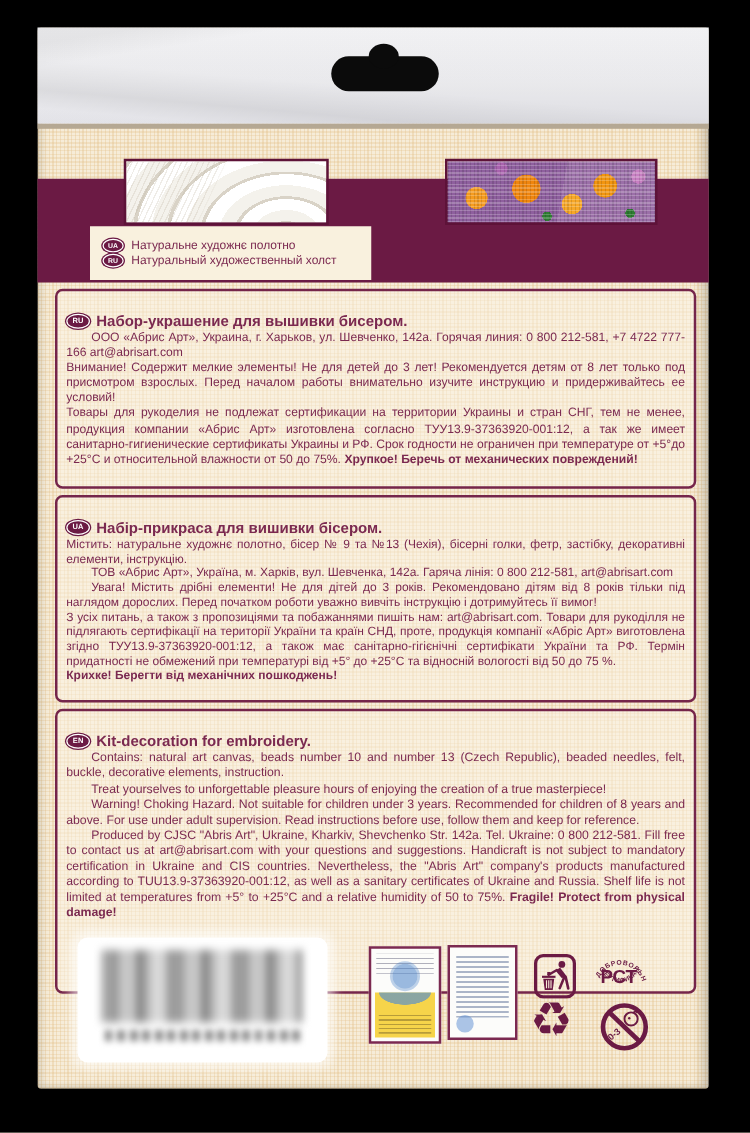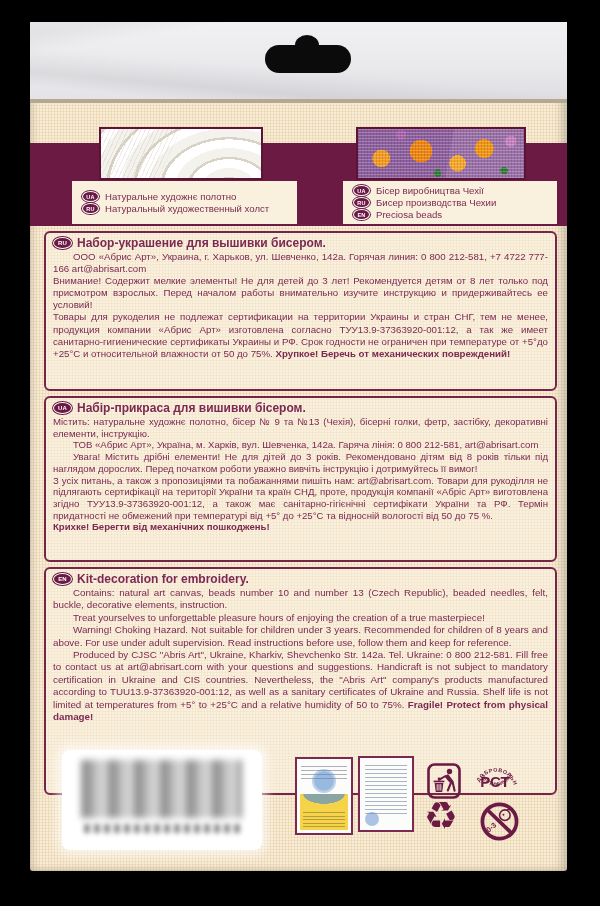--- a/index.html
+++ b/index.html
@@ -45,21 +45,21 @@
       repeating-linear-gradient(0deg, rgba(255,255,255,.22) 0 1px, transparent 1px 3px),
       repeating-linear-gradient(90deg, rgba(0,0,0,.12) 0 1px, transparent 1px 3px);}
   .labelbox{position:absolute;top:159px;height:43px;background:#f9f1de;display:flex;flex-direction:column;justify-content:center;gap:1px;box-sizing:border-box;padding-left:10px;}
   .labelbox.left{left:42px;width:225px;}
   .labelbox.right{left:313px;width:214px;}
   .lrow{display:flex;align-items:center;gap:6px;font-size:9.6px;color:#7b2950;white-space:nowrap;}
   .badge{flex:0 0 auto;width:17px;height:11px;border-radius:50%;background:#6b1a44;color:#fff;
     font-size:5.5px;font-weight:bold;display:flex;align-items:center;justify-content:center;
     border:1px solid #fff;box-shadow:0 0 0 1px #6b1a44;box-sizing:border-box;letter-spacing:.2px;}
   .tbox{position:absolute;left:14px;width:513px;box-sizing:border-box;border:2px solid #75254a;border-radius:6px;
-    padding:3px 7px 2px;color:#7b2950;text-align:justify;overflow:hidden;background:rgba(252,246,232,.45);}
+    padding:17px 7px 2px;color:#7b2950;text-align:justify;overflow:hidden;background:rgba(252,246,232,.45);}
   .tbox h2{margin:0 0 1px;font-size:12px;line-height:14px;font-weight:bold;text-align:left;display:flex;align-items:center;gap:5px;}
   .tbox h2 .badge{width:19px;height:12px;font-size:6px;}
   .tbox p{margin:0;}
   .ind{text-indent:20px;}
   .u{}
   .tbox.ru{top:209px;height:160px;font-size:9.7px;line-height:12.1px;}
   .tbox.ua{top:374px;height:166px;font-size:9.6px;line-height:11.7px;}
   .tbox.en{top:545px;height:228px;font-size:9.8px;line-height:12.4px;}
   .fragline{text-align:left;}
   .barcode{position:absolute;left:32px;top:728px;width:200px;height:100px;background:#fff;border-radius:8px;box-shadow:0 0 8px 6px rgba(255,255,255,.55);}
@@ -106,34 +106,20 @@
       <div class="lrow">
         <span class="badge">UA</span>
         <span>Натуральне художнє полотно</span>
       </div>
       <div class="lrow">
         <span class="badge">RU</span>
         <span>Натуральный художественный холст</span>
       </div>
     </div>
 
-    <div class="labelbox right">
-      <div class="lrow">
-        <span class="badge">UA</span>
-        <span>Бісер виробництва Чехії</span>
-      </div>
-      <div class="lrow">
-        <span class="badge">RU</span>
-        <span>Бисер производства Чехии</span>
-      </div>
-      <div class="lrow">
-        <span class="badge">EN</span>
-        <span>Preciosa beads</span>
-      </div>
-    </div>
 
     <section class="tbox ru">
       <h2>
         <span class="badge">RU</span>
         <span>Набор-украшение для вышивки бисером.</span>
       </h2>
       <p class="ind">ООО «Абрис Арт», Украина, г. Харьков, ул. Шевченко, 142а. Горячая линия: 0 800 212-581, +7 4722 777-166 art@abrisart.com</p>
       <p class="u">Внимание! Содержит мелкие элементы! Не для детей до 3 лет! Рекомендуется детям от 8 лет только под присмотром взрослых. Перед началом работы внимательно изучите инструкцию и придерживайтесь ее условий!</p>
       <p><span>Товары для рукоделия не подлежат сертификации на территории Украины и стран СНГ, тем не менее, продукция компании «Абрис Арт» изготовлена согласно ТУУ13.9-37363920-001:12, а так же имеет санитарно-гигиенические сертификаты Украины и РФ. Срок годности не ограничен при температуре от +5°до +25°С и относительной влажности от 50 до 75%.</span> <b class="u">Хрупкое! Беречь от механических повреждений!</b></p>
     </section>

